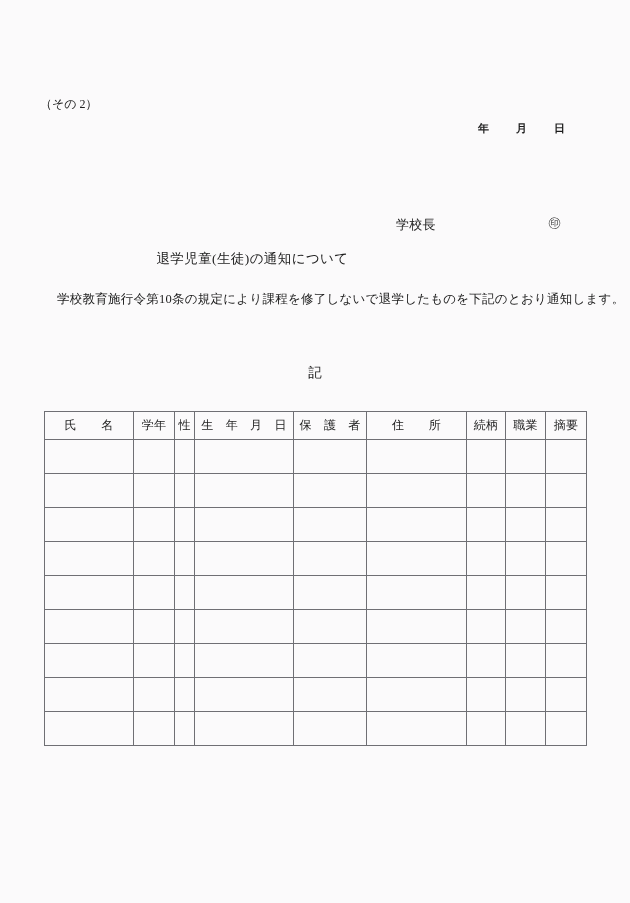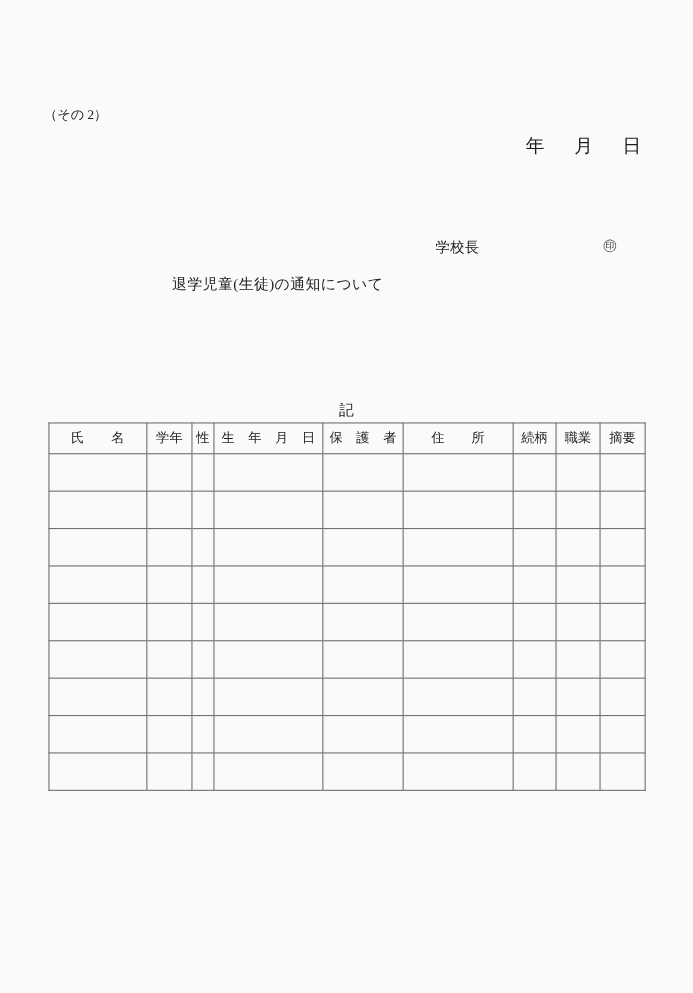--- a/index.html
+++ b/index.html
@@ -48,22 +48,23 @@
     font-size: 12px;
     white-space: nowrap;
     margin-top: 40px;
   }
 
   
   .date-line {
     position: absolute;
     top: 121px;
     left: 478px;
-    font-size: 17px;
-    white-space: nowrap;
+    font-size: 11px;
+    white-space: nowrap;
+    font-weight: bold;
   }
   .date-line span { margin-right: 27px; }
   .date-line span:last-child { margin-right: 0; }
 
   
   .addressee {
     position: absolute;
     top: 141px;
     left: 42px;
     font-size: 13px;
@@ -118,21 +119,21 @@
     top: 364px;
     left: 0;
     width: 630px;
     text-align: center;
     font-size: 13.5px;
   }
 
   
   .form-table {
     position: absolute;
-    top: 384px;
+    top: 411px;
     left: 44px;
     width: 542px;
     border-collapse: collapse;
     table-layout: fixed;
     padding-left: 36px;
   }
   .form-table th,
   .form-table td {
     border: 1px solid #6f6f74;
     padding: 0;
@@ -161,20 +162,21 @@
   <div class="date-line">
     <span>年</span><span>月</span><span>日</span>
   </div>
 
 
   <div class="principal-line">学校長</div>
   <div class="seal">㊞</div>
 
   <div class="doc-title">退学児童(生徒)の通知について</div>
 
+  <div class="body-text">学校教育施行令第10条の規定により課程を修了しないで退学したものを下記のとおり通知します。</div>
 
   <div class="ki-mark">記</div>
 
   <table class="form-table">
     <colgroup>
       <col style="width:89px">
         <col style="width:41px">
         <col style="width:20px">
       <col style="width:99px">
         <col style="width:73px">

